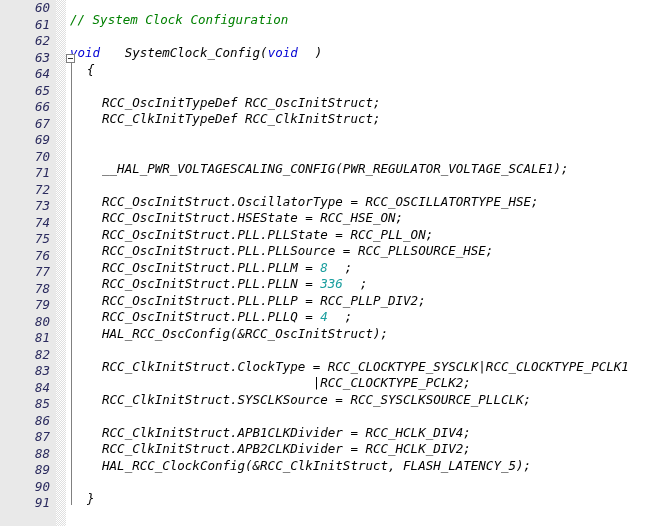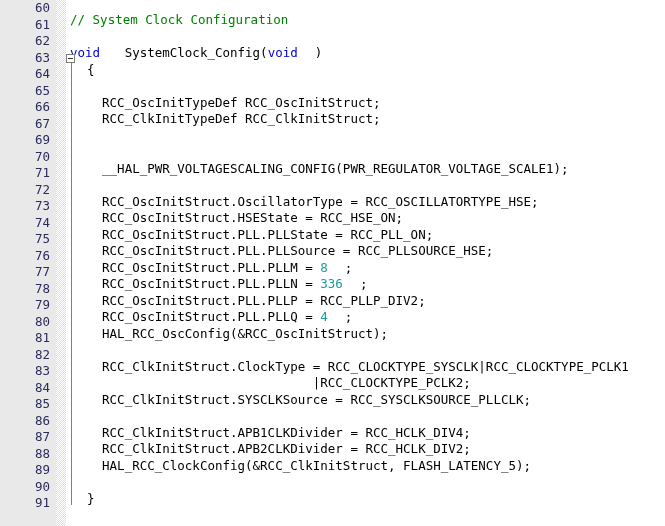--- a/index.html
+++ b/index.html
@@ -13,20 +13,21 @@
     overflow: hidden;
     font-family: "DejaVu Sans Mono", "Liberation Mono", monospace;
   }
 
   #editor {
     position: relative;
     width: 646px;
     height: 526px;
     background: #ffffff;
     overflow: hidden;
+    font-style: italic;
   }
 
   
   .gutter-bg {
     position: absolute;
     left: 0;
     top: 0;
     width: 56px;
     height: 526px;
     background: #e9e9e9;

